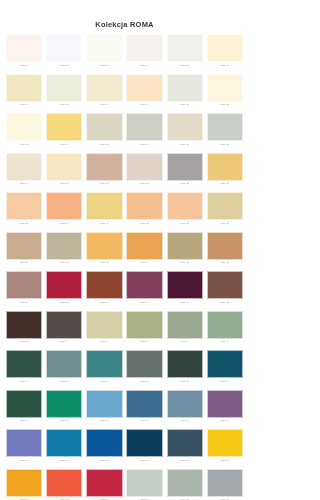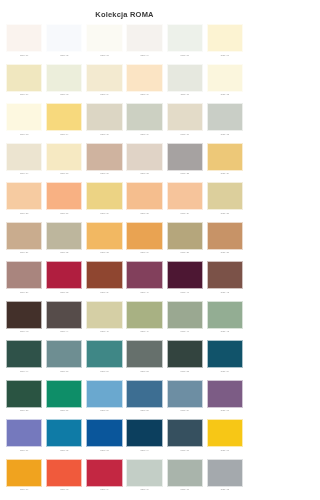--- a/index.html
+++ b/index.html
@@ -14,21 +14,21 @@
     width:249px;height:500px;
     background:#ffffff;
     box-sizing:border-box;
   }
   .title{
     text-align:center;
     font-size:7.5px;
     font-weight:bold;
     color:#3a3a3a;
     letter-spacing:.2px;
-    padding-top:10px;
+    padding-top:20px;
     padding-bottom:4px;
     line-height:10px;
   }
   .grid{
     padding:0 6px;
     box-sizing:border-box;
   }
   .row{
     display:flex;
     justify-content:space-between;

